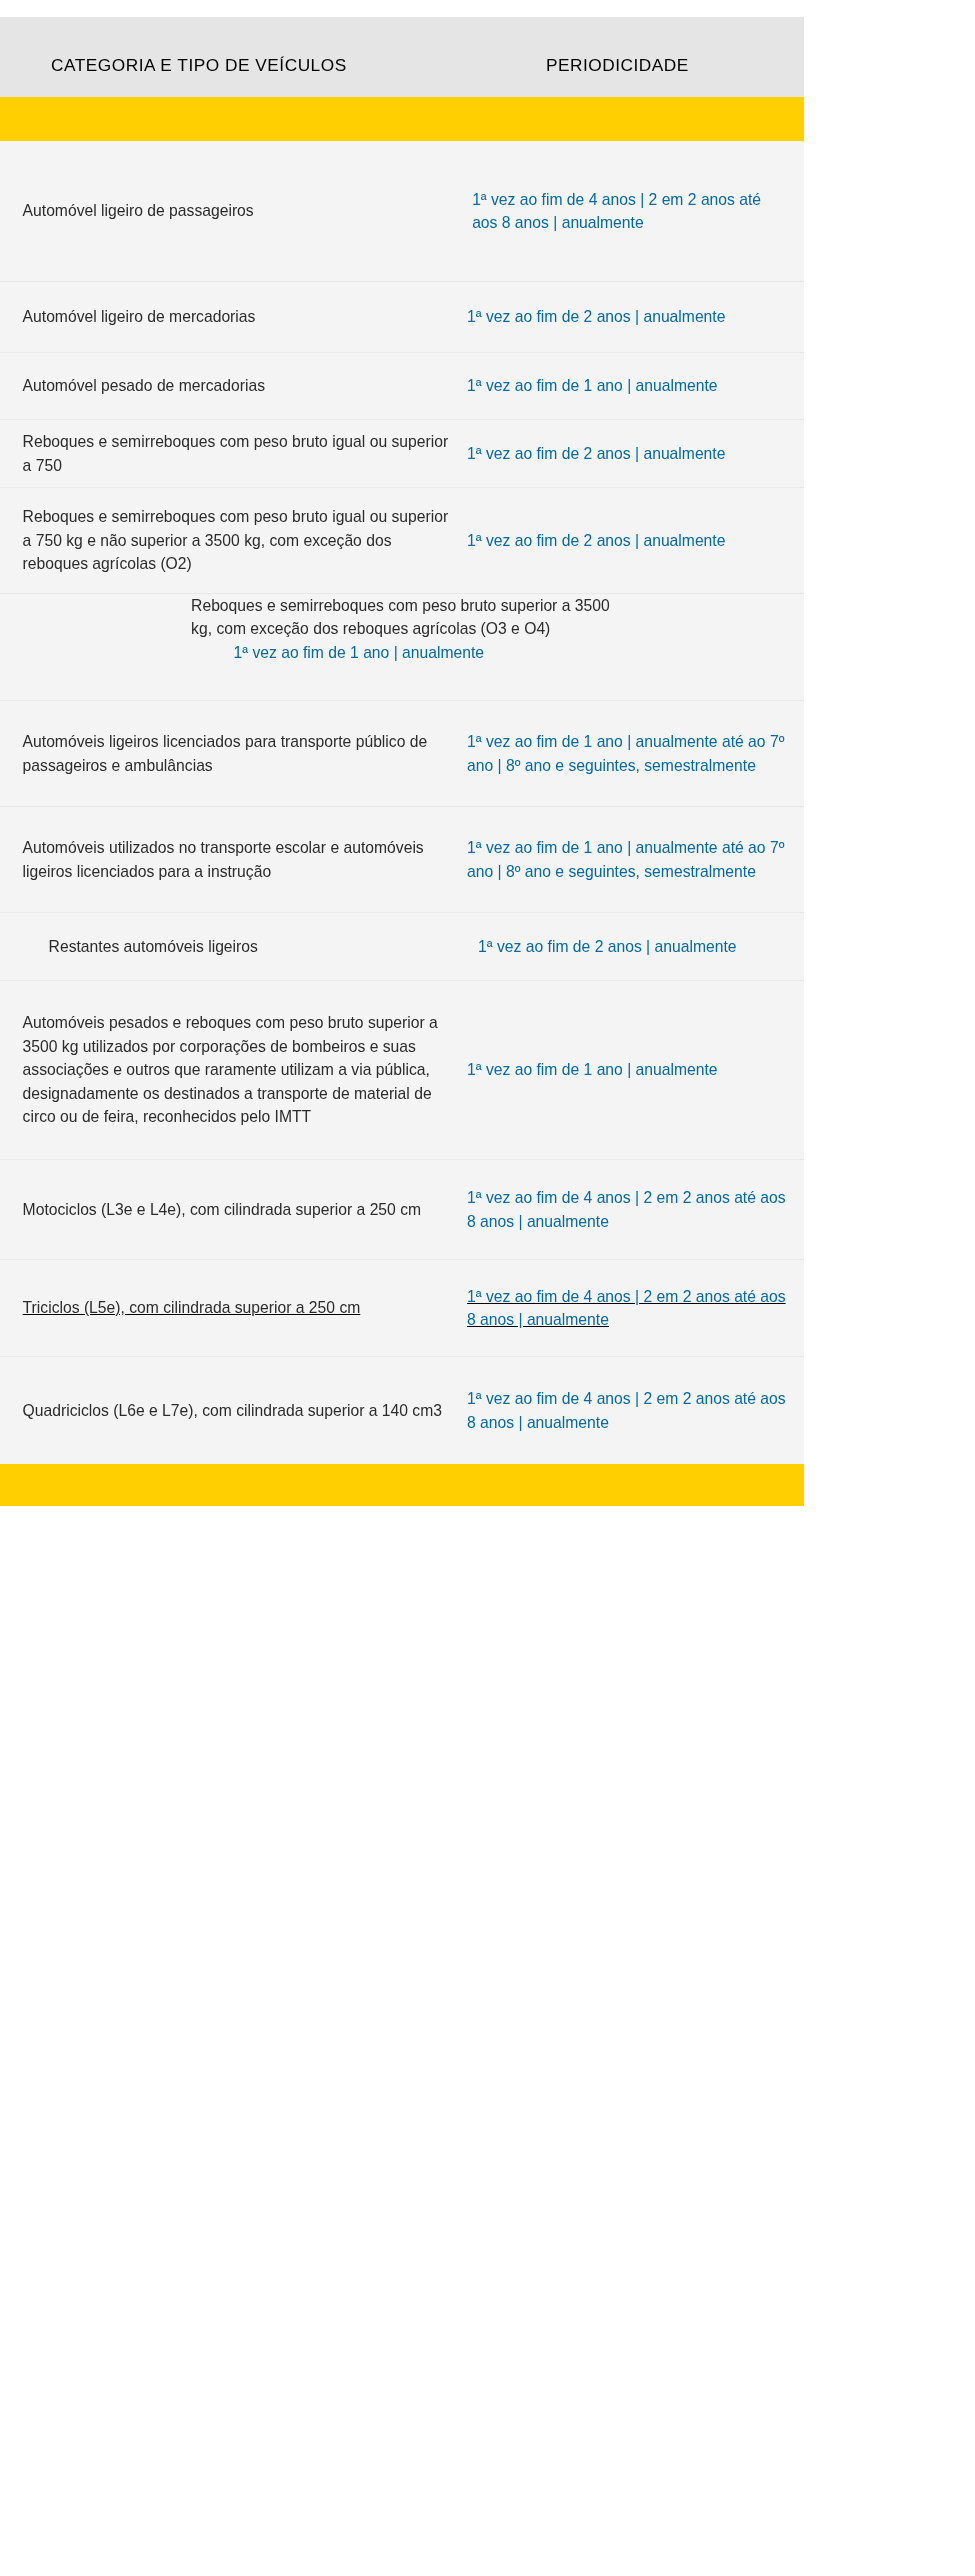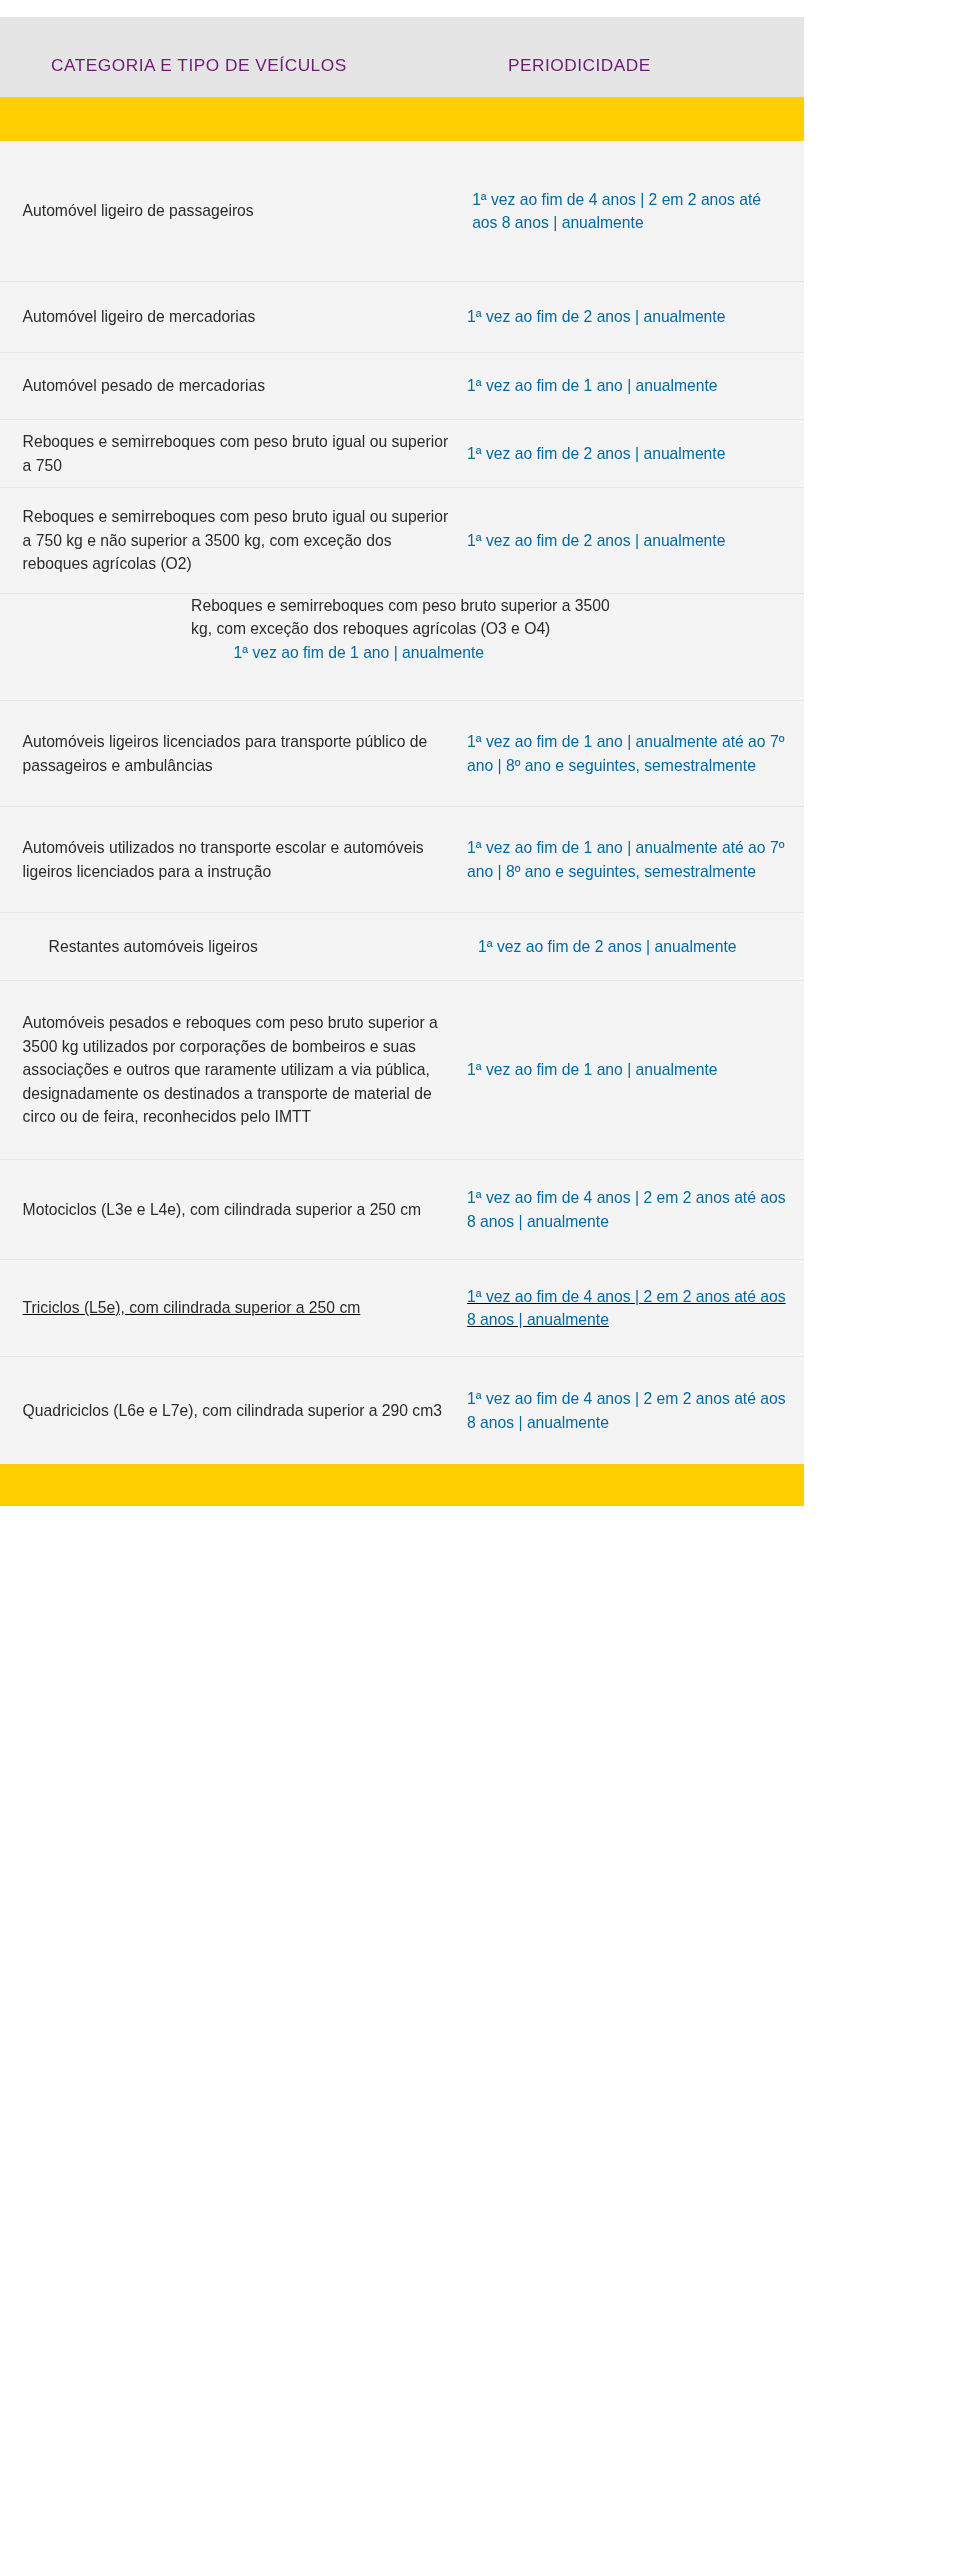--- a/index.html
+++ b/index.html
@@ -33,26 +33,26 @@
   .thead {
     background: #e5e5e5;
     height: 80px;
     position: relative;
   }
   .thead .cell {
     position: absolute;
     bottom: 21px;
     font-size: 17.3px;
     letter-spacing: 0.5px;
-    color: #701a75;
+    color: #000000;
     font-weight: 400;
     white-space: nowrap;
   }
   .thead .cell.col1 { left: 51px; }
-  .thead .cell.col2 { left: 508px; }
+  .thead .cell.col2 { left: 546px; }
 
   
   .bar-yellow {
     background: #ffcf01;
     height: 44px;
     width: 804px;
   }
   .bar-yellow.bottom {
     height: 42px;
   }
@@ -151,21 +151,21 @@
         </div>
         <div class="row" style="height: 100px;">
           <div class="cat">Motociclos (L3e e L4e), com cilindrada superior a 250 cm</div>
           <div class="per">1ª vez ao fim de 4 anos | 2 em 2 anos até aos 8 anos | anualmente</div>
         </div>
         <div class="row" style="height: 97px; text-decoration: underline;">
           <div class="cat">Triciclos (L5e), com cilindrada superior a 250 cm</div>
           <div class="per">1ª vez ao fim de 4 anos | 2 em 2 anos até aos 8 anos | anualmente</div>
         </div>
         <div class="row" style="height: 107px;">
-          <div class="cat">Quadriciclos (L6e e L7e), com cilindrada superior a 290 cm3</div>
+          <div class="cat">Quadriciclos (L6e e L7e), com cilindrada superior a 140 cm3</div>
           <div class="per">1ª vez ao fim de 4 anos | 2 em 2 anos até aos 8 anos | anualmente</div>
         </div>
       </div>
 
     <div class="bar-yellow bottom"></div>
 
   </div>
 </div>
 
 

